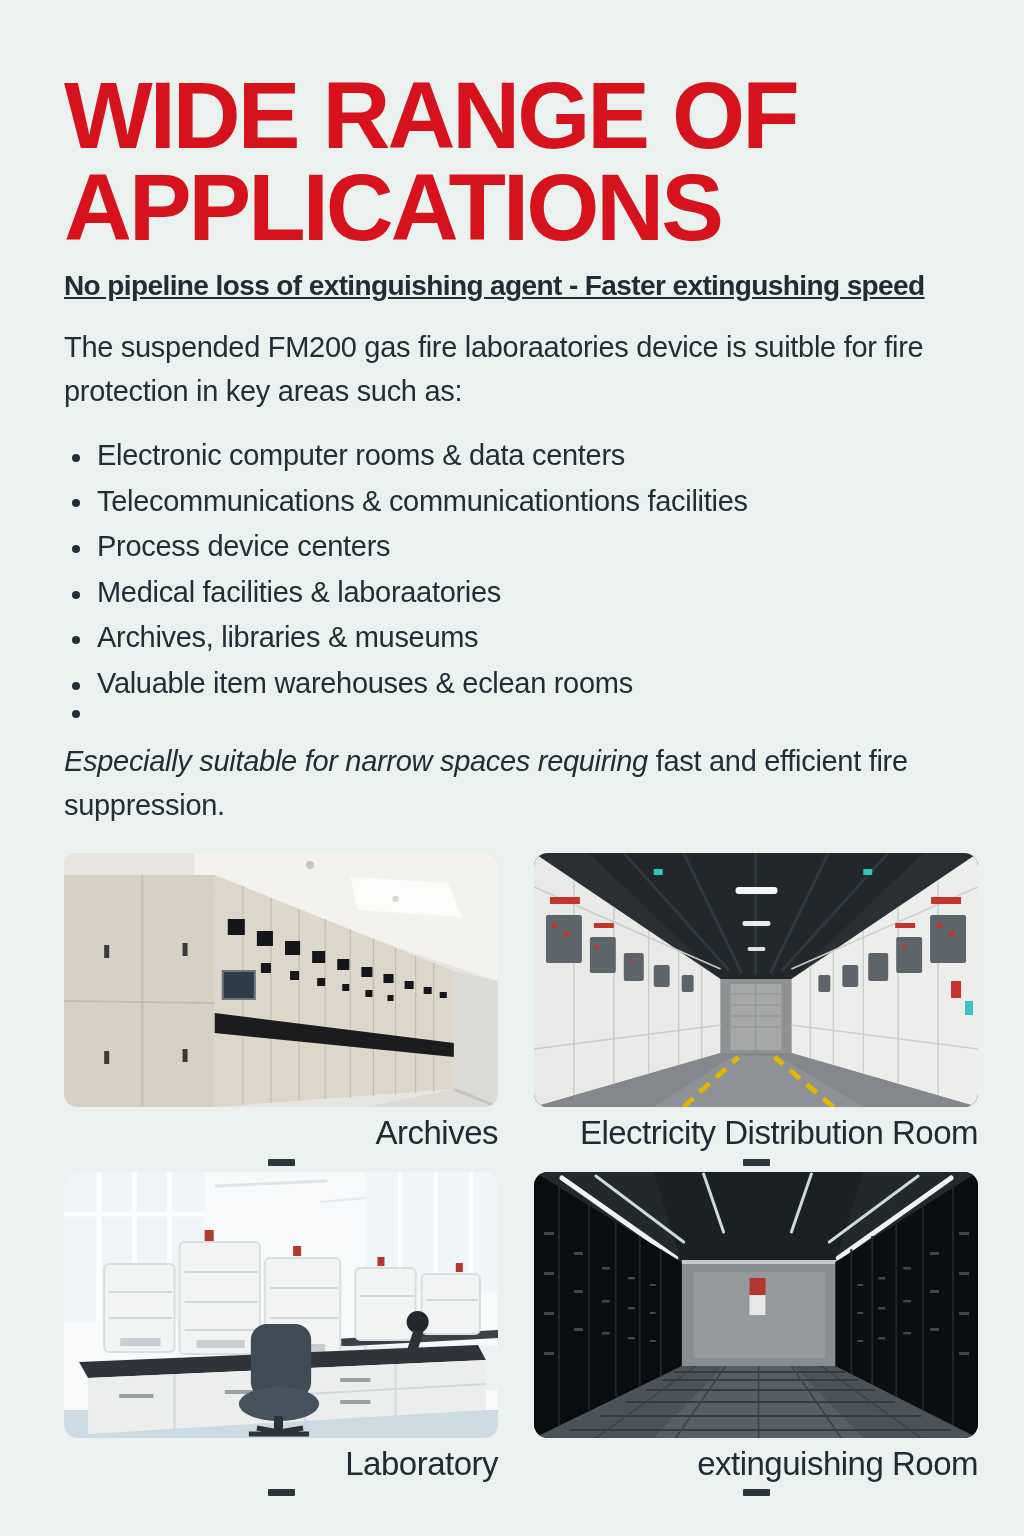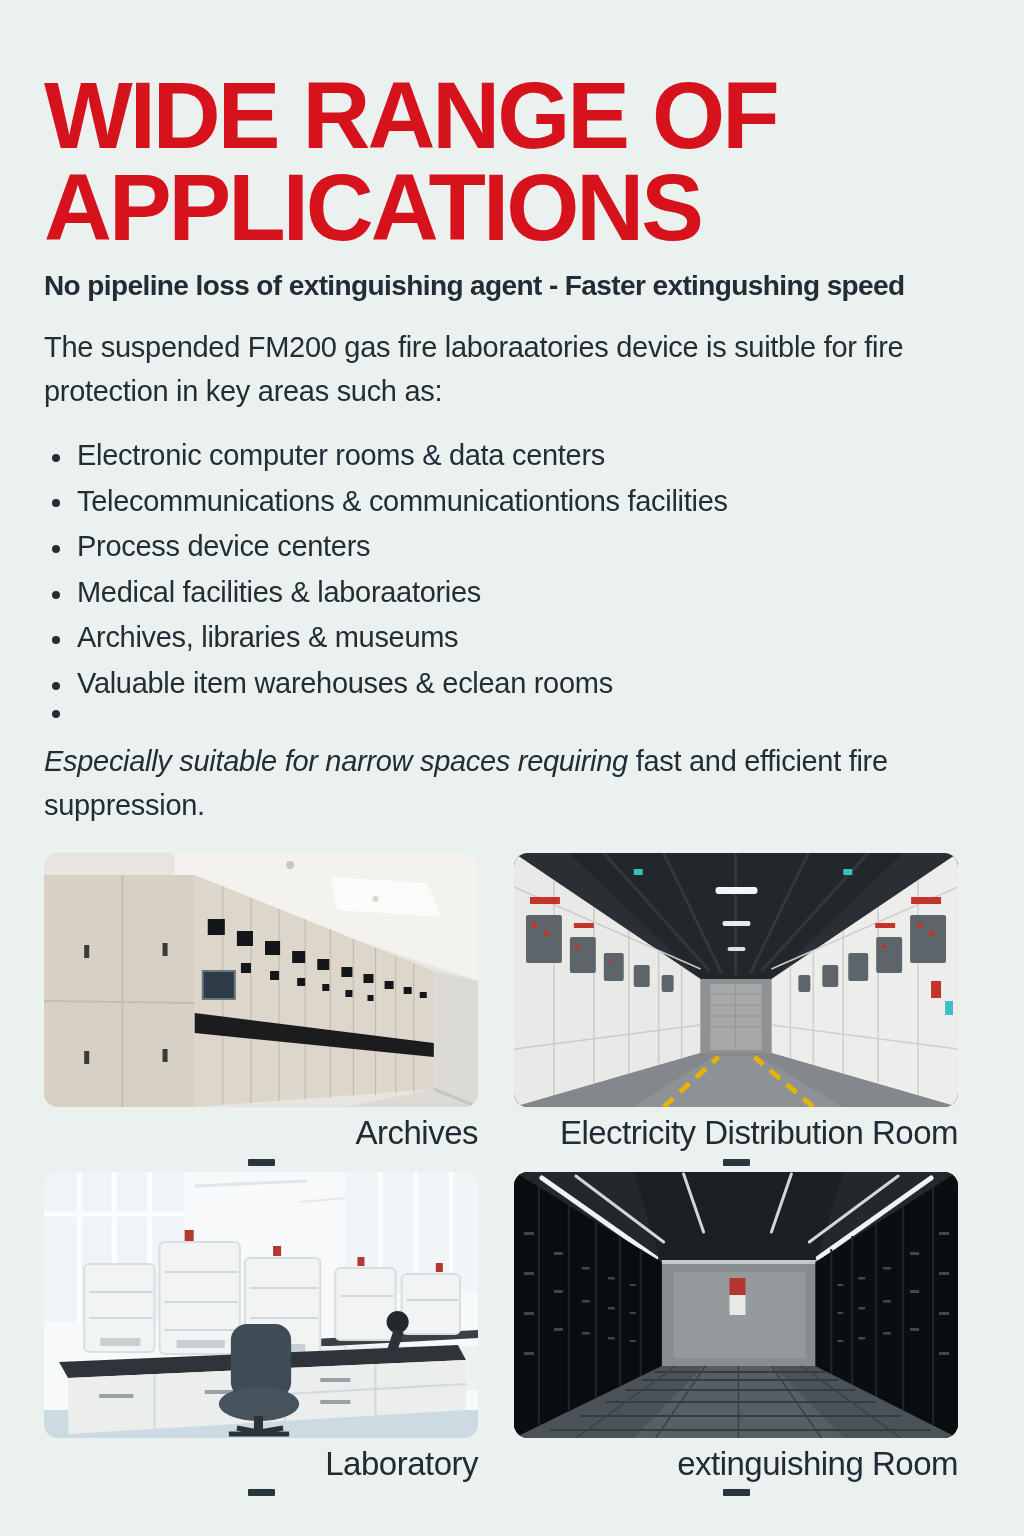--- a/index.html
+++ b/index.html
@@ -3,38 +3,39 @@
 <meta charset="utf-8">
 <style>
   html,body{margin:0;padding:0;}
   body{
     width:1024px;height:1536px;
     background:#eaf1ef;
     font-family:"Liberation Sans", sans-serif;
     color:#222d35;
     overflow:hidden;
   }
-  .page{width:1024px;height:1536px;position:relative;box-sizing:border-box;padding:70px 30px 0 44px;}
+  .page{width:1024px;height:1536px;position:relative;box-sizing:border-box;padding:70px 30px 0 64px;}
   .main-title{
     color:#d6121c;
     font-weight:bold;
     font-size:94px;
     line-height:0.98;
     letter-spacing:-3px;
     margin:0 0 16px 0;
     width:820px;
     word-spacing:2px;
   }
   .subtitle{
     font-weight:bold;
     font-size:28px;
     letter-spacing:-0.6px;
     color:#212c35;
     white-space:nowrap;
     margin:0 0 24px 0;
+    text-decoration:underline;
   }
   .intro{
     font-size:29px;
     line-height:1.5;
     margin:0 0 20px 0;
     width:920px;
     letter-spacing:-0.3px;
   }
   ul.app-list{list-style:none;margin:0 0 22px 0;padding:0;}
   ul.app-list li{

